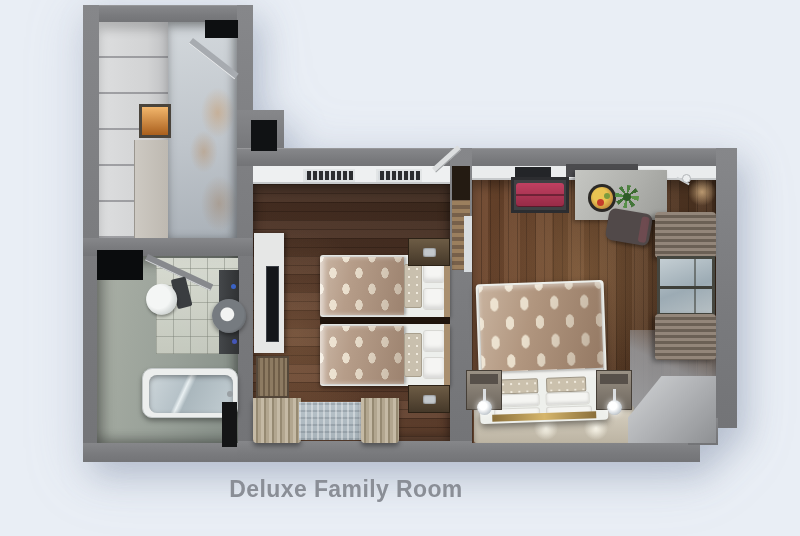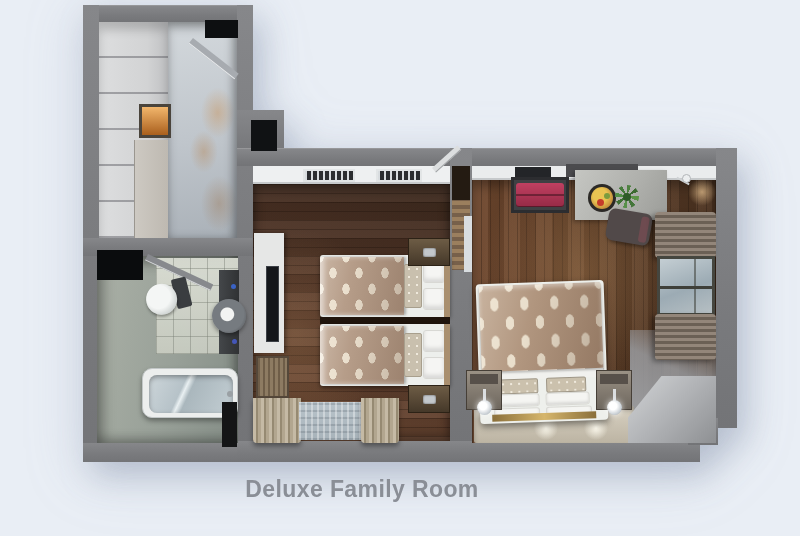--- a/index.html
+++ b/index.html
@@ -222,21 +222,21 @@
   .lamp-disc{width:15px;height:15px;border-radius:50%;
     background:radial-gradient(circle at 40% 40%,#ffffff 0 30%,#c3cad0 70%,#9aa2a9 100%);
     box-shadow:0 0 6px rgba(255,255,255,.8);}
   .lamp-l{left:477px;top:400px;}
   .lamp-r{left:607px;top:400px;}
   .lamp-stem{width:3px;height:13px;background:rgba(235,240,244,.85);}
   .stem-l{left:483px;top:389px;}
   .stem-r{left:613px;top:389px;}
 
   
-  .title{left:132px;top:472px;width:460px;height:34px;text-align:center;
+  .title{left:116px;top:472px;width:460px;height:34px;text-align:center;
     font-size:23px;font-weight:700;color:#8a8e96;letter-spacing:.4px;line-height:34px;}
 </style>
 </head>
 <body>
 
 <div class="stage">
   <div class="plan">
 
     <div class="wall w-topleft"></div>
     <div class="wall w-leftcol"></div>

